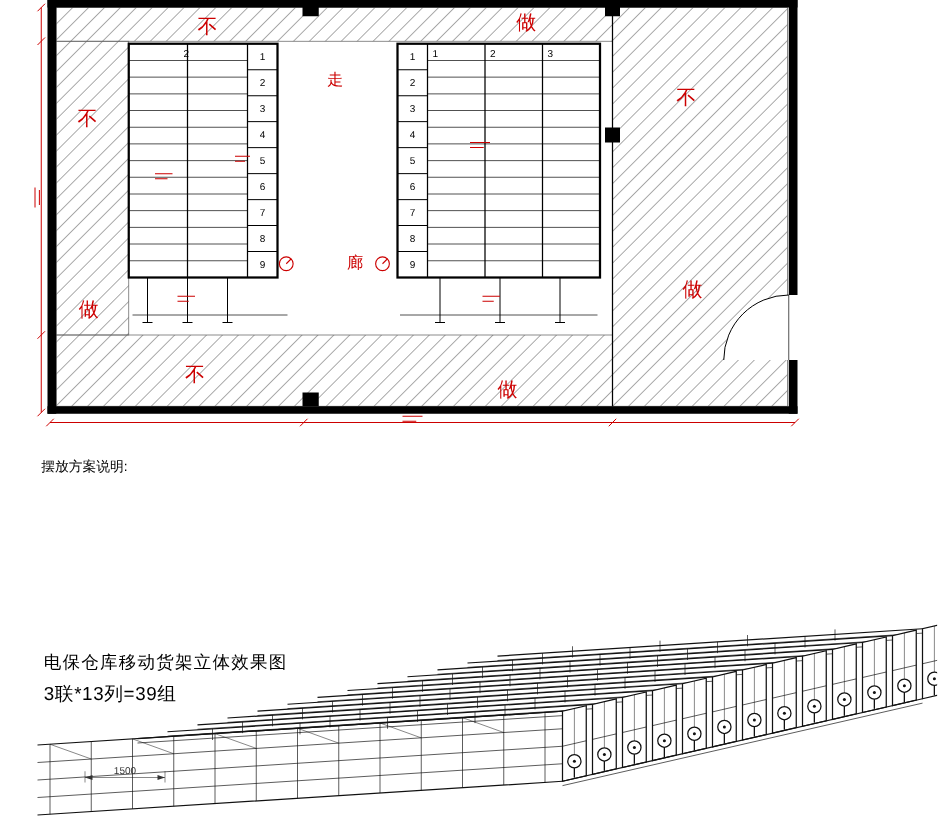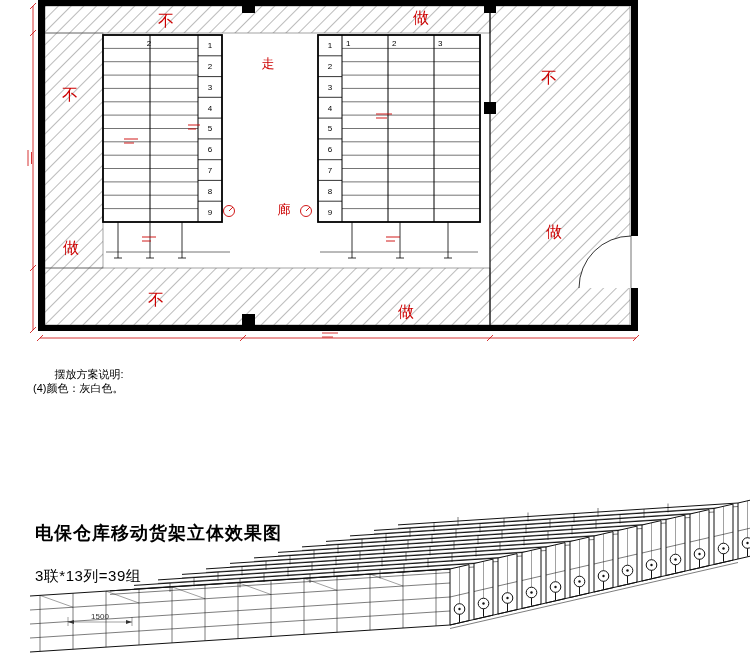--- a/index.html
+++ b/index.html
@@ -26,22 +26,22 @@
   .t1{stroke:#111;stroke-width:1;fill:none;}
   .t2{stroke:#111;stroke-width:.55;fill:none;}
   .t3{stroke:#111;stroke-width:.4;fill:none;}
   .panel{fill:#fff;stroke:#111;stroke-width:1;}
   .wheel{fill:#fff;stroke:#111;stroke-width:1;}
   .hub{fill:#111;}
   
   .notes{position:absolute;left:33px;top:368px;font-size:11px;line-height:13.5px;
          color:#000;white-space:nowrap;text-align:right;}
   .persp-titles{position:absolute;left:35px;top:521px;color:#000;}
-  .pt1{font-size:18px;letter-spacing:1px;font-weight:bold;}
-  .pt2{font-size:15px;margin-top:22px;letter-spacing:.5px;}
+  .pt1{font-size:14px;letter-spacing:1px;}
+  .pt2{font-size:15px;margin-top:7px;letter-spacing:.5px;}
 </style>
 </head>
 <body>
 
 <div class="page">
 
   <svg class="floor-svg" width="750" height="345" viewBox="0 0 750 345">
     <defs>
       <pattern id="hatch" width="9" height="9" patternUnits="userSpaceOnUse" patternTransform="rotate(45)">
         <line x1="0" y1="0" x2="0" y2="9" stroke="#555" stroke-width="0.8"></line>
@@ -143,21 +143,20 @@
     </g>
 
     <g>
       <path class="redl" d="M33 6V330M30 9l6 -6M30 36l6 -6M30 271l6 -6M30 333l6 -6M28 150v16M31.5 152v12"></path>
       <path class="redl" d="M40 338H636M37 341l6 -6M240 341l6 -6M487 341l6 -6M633 341l6 -6M322 333h16M322 337h11"></path>
     </g>
   </svg>
 
   <div class="notes">
     <div>摆放方案说明:</div>
-    <div>(4)颜色：灰白色。</div>
   </div>
 
   <svg class="persp-svg" width="750" height="175" viewBox="0 0 750 175">
     <defs>
       <g id="prow">
         <line x1="0" y1="-56" x2="-340" y2="-34.1" class="t1"></line>
         <line x1="0" y1="-52.5" x2="-340" y2="-30.6" class="t2"></line>
         <path class="t2" d="M-70 -55.5v9M-140 -51v9M-210 -46.5v9M-280 -42v9"></path>
         <polygon class="panel" points="0,0 19,-4.4 19,-60.4 0,-56"></polygon>
         <line x1="0" y1="-28" x2="19" y2="-32.4" class="t2"></line>

